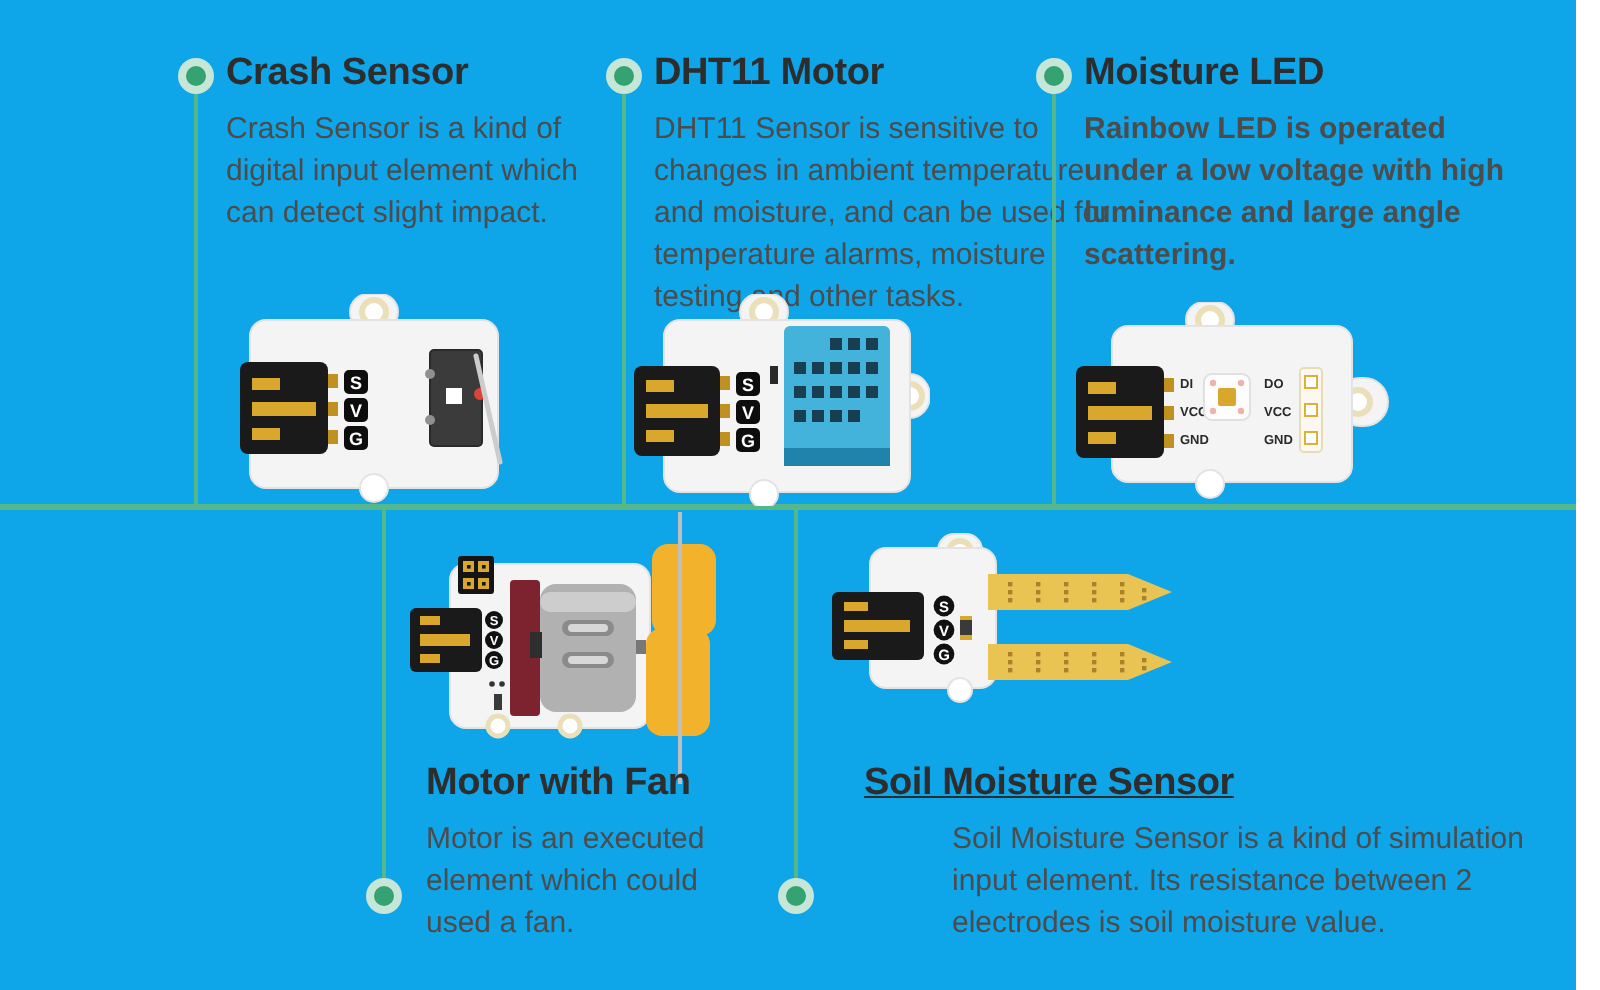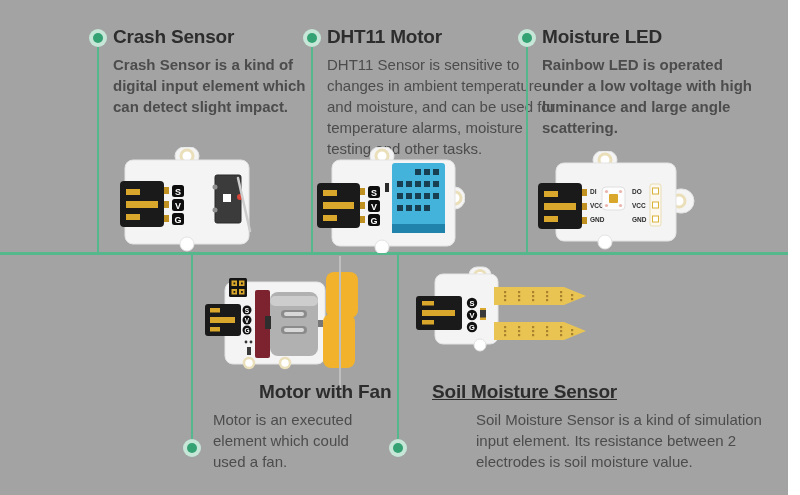--- a/index.html
+++ b/index.html
@@ -1,17 +1,17 @@
 <!DOCTYPE html>
 <html><head>
 <meta charset="utf-8">
 <style>
   html,body{margin:0;padding:0;background:#ffffff;}
   #canvas{
-    position:relative;width:788px;height:495px;background:#a3a3a3;overflow:hidden;
+    position:relative;width:788px;height:495px;background:#0ea5e9;overflow:hidden;
     font-family:"Liberation Sans","DejaVu Sans",sans-serif;
   }
   .hline{position:absolute;left:0;top:252px;width:800px;height:3px;background:#55b78c;}
   .vline{position:absolute;width:2px;background:#55b78c;}
   .dot{position:absolute;width:10px;height:10px;border-radius:50%;background:#35a273;
        box-shadow:0 0 0 4px #c6e6d7;z-index:5;}
   .title{position:absolute;font-size:19px;font-weight:bold;color:#2d2d2d;letter-spacing:-0.2px;}
   .desc{position:absolute;font-size:15px;line-height:21px;color:#4c4c4c;white-space:pre-line;}
   .module{position:absolute;}
   svg text{font-family:"Liberation Sans","DejaVu Sans",sans-serif;}
@@ -22,21 +22,21 @@
 <body>
 
 <div id="canvas">
 
   <div class="hline"></div>
 
   <div>
     <div class="vline" style="left:97px;top:40px;height:213px;"></div>
     <div class="dot" style="left:93px;top:33px;"></div>
     <div class="title" style="left:113px;top:26px;">Crash Sensor</div>
-    <div class="desc" style="left:113px;top:54px;font-weight:bold;">Crash Sensor  is a kind of
+    <div class="desc" style="left:113px;top:54px;">Crash Sensor  is a kind of
 digital input element which
 can detect slight impact.</div>
     <svg class="module" style="left:103px;top:147px;" width="150" height="106" viewBox="0 0 150 106">
       <rect x="72" y="0" width="24" height="18" rx="9" fill="#f4f4f4" stroke="#e3e3e3"></rect>
       <circle cx="84" cy="9" r="6" fill="#ffffff" stroke="#eadfb9" stroke-width="3"></circle>
       <rect x="22" y="13" width="124" height="84" rx="8" fill="#f4f4f4" stroke="#e3e3e3"></rect>
       <circle cx="84" cy="97" r="7" fill="#ffffff" stroke="#e3e3e3"></circle>
       <g>
         <rect x="17" y="34" width="44" height="46" rx="4" fill="#1a1a1a"></rect>
         <rect x="23" y="54" width="32" height="7" fill="#d9a72b"></rect>
@@ -221,21 +221,21 @@
         <rect x="79" y="72" width="20" height="4" rx="2" fill="#d8d8d8"></rect>
         <rect x="60" y="60" width="6" height="13" fill="#2e2e2e"></rect>
         <rect x="113" y="64" width="5" height="7" fill="#777777"></rect>
       </g>
       <g>
         <rect x="121" y="16" width="32" height="46" rx="8" fill="#f2b22b"></rect>
         <rect x="118" y="58" width="32" height="54" rx="8" fill="#f2b22b"></rect>
       </g>
       <line x1="135" y1="0" x2="135" y2="136" stroke="#bfbfbf" stroke-width="2"></line>
     </svg>
-    <div class="title" style="left:213px;top:381px;margin-left:46px;">Motor with Fan</div>
+    <div class="title" style="left:213px;top:381px;">Motor with Fan</div>
     <div class="desc" style="left:213px;top:409px;">Motor is an executed
 element which could
 used a fan.</div>
   </div>
 
   <div>
     <div class="vline" style="left:397px;top:254px;height:191px;"></div>
     <div class="dot" style="left:393px;top:443px;"></div>
     <svg class="module" style="left:416px;top:266px;" width="230" height="100" viewBox="0 0 230 100">
       <rect x="53" y="1" width="22" height="16" rx="8" fill="#f4f4f4" stroke="#e3e3e3"></rect>

